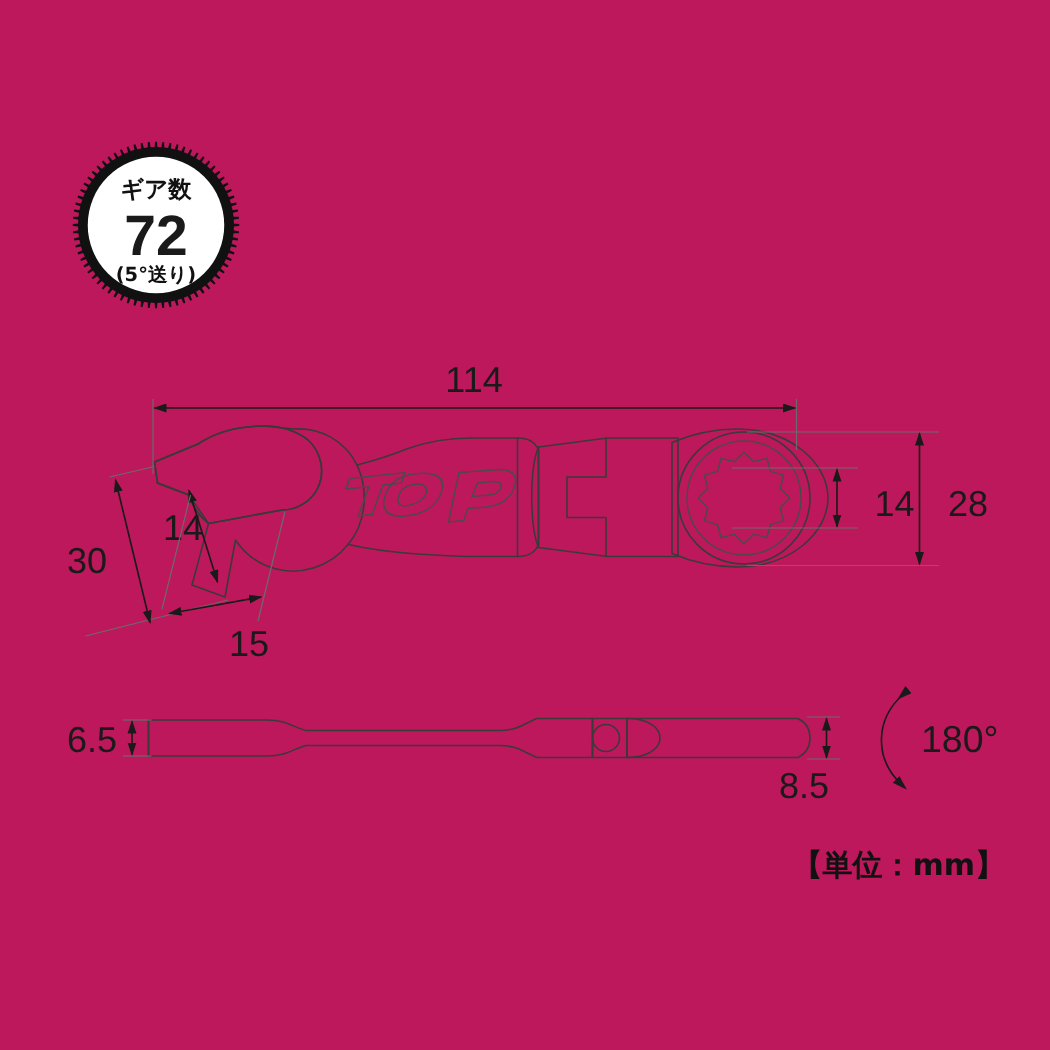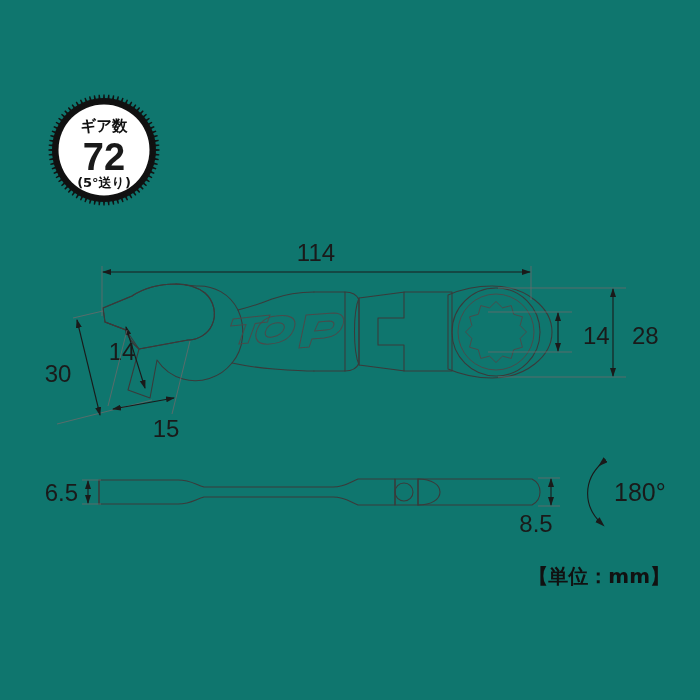--- a/index.html
+++ b/index.html
@@ -7,21 +7,21 @@
     padding: 0;
     background: #ffffff;
   }
   body {
     font-family: "Liberation Sans", "DejaVu Sans", sans-serif;
   }
   #stage {
     position: relative;
     width: 700px;
     height: 700px;
-    background: #0f766e;
+    background: #be185d;
     overflow: hidden;
   }
   #drawing {
     position: absolute;
     left: 0;
     top: 0;
     width: 700px;
     height: 700px;
   }
   .dimtext {

